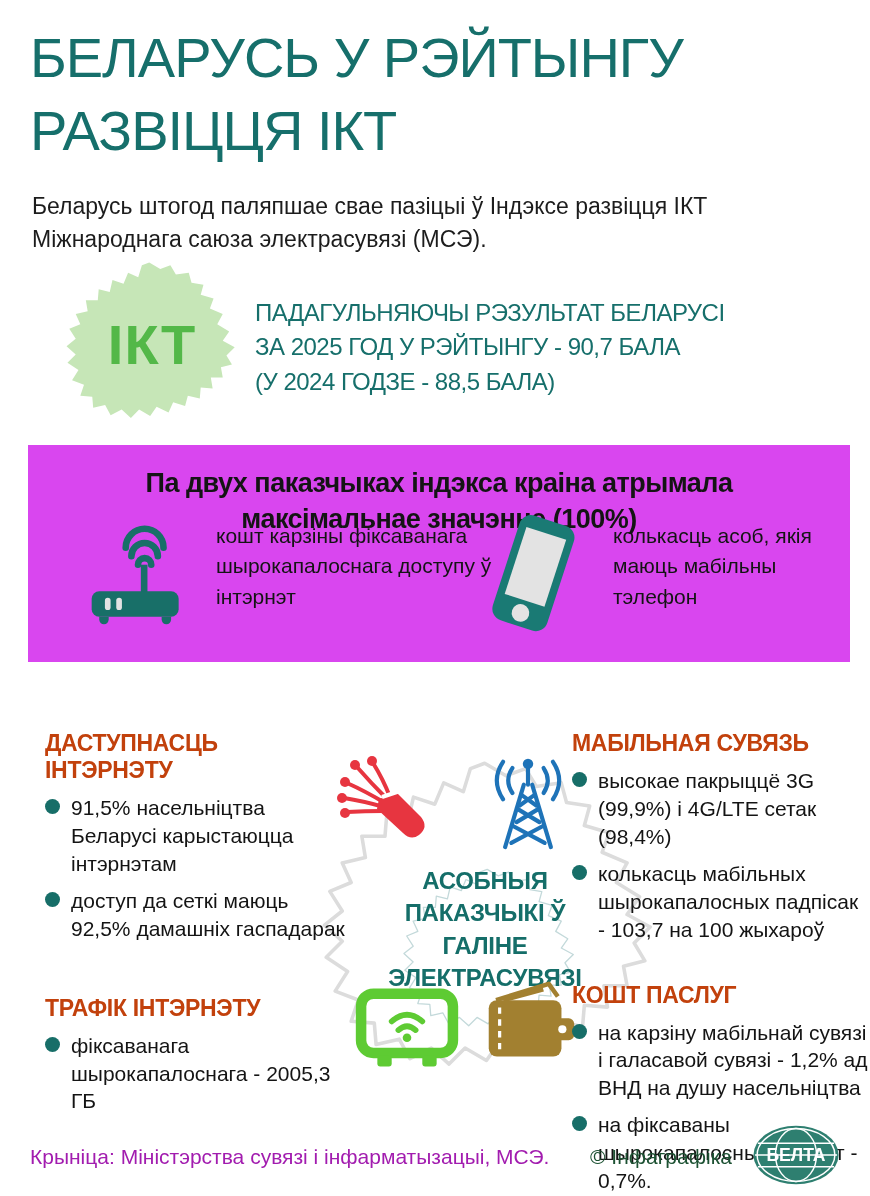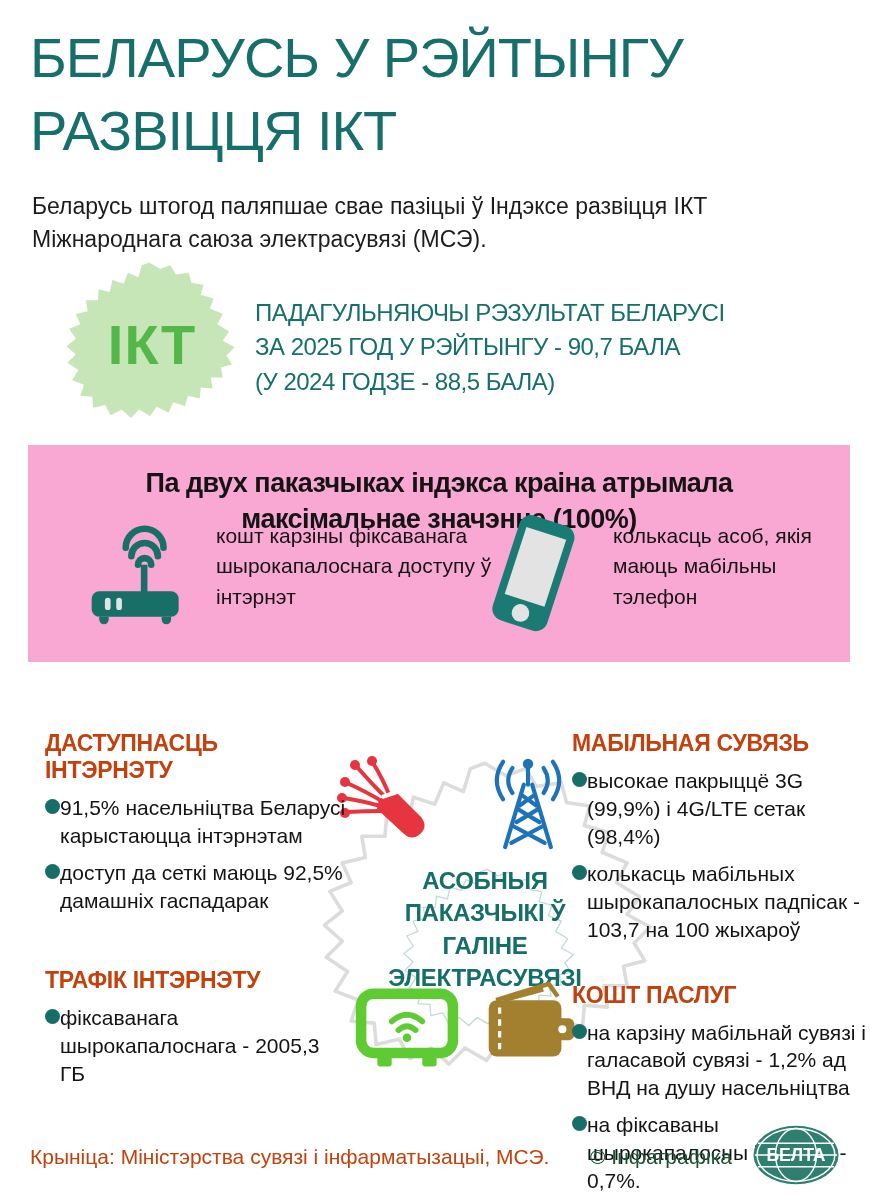--- a/index.html
+++ b/index.html
@@ -21,55 +21,55 @@
   .map-wrap svg{display:block;}
   .ikt-label{
     left:60px;top:312px;width:184px;text-align:center;
     font-size:56px;font-weight:bold;color:#53b848;letter-spacing:1px;
   }
   .result-text{
     left:255px;top:296px;width:580px;
     font-size:24px;line-height:1.43;font-weight:normal;color:#166f6b;letter-spacing:-0.5px;
   }
   
-  .gray-box{left:28px;top:445px;width:822px;height:217px;background:#f9a8d4;}
+  .gray-box{left:28px;top:445px;width:822px;height:217px;background:#d946ef;}
   .gb-heading{
     position:absolute;left:0;top:20px;width:100%;text-align:center;
     font-size:27px;line-height:1.35;font-weight:bold;color:#141414;letter-spacing:-0.5px;
   }
   .gb-caption{font-size:21px;line-height:1.45;color:#141414;}
   .gb-cap1{position:absolute;left:188px;top:76px;width:330px;}
   .gb-cap2{position:absolute;left:585px;top:76px;width:235px;}
   .gb-router{position:absolute;left:58px;top:80px;}
   .gb-phone{position:absolute;left:448px;top:66px;}
   
   .indicators{left:0;top:705px;width:870px;height:440px;}
   .col-left{position:absolute;left:45px;top:25px;width:302px;}
   .col-right{position:absolute;left:572px;top:25px;width:298px;}
   .section{margin-bottom:38px;}
   .sec-title{font-size:23px;font-weight:bold;color:#c2410c;letter-spacing:-0.3px;margin-bottom:10px;}
-  .bullet{display:flex;margin:9px 0;}
+  .bullet{display:flex;gap:11px;margin:9px 0;}
   .dot{width:15px;height:15px;border-radius:50%;background:#176e68;flex:none;margin-top:5px;}
   .b-text{font-size:21px;line-height:1.33;color:#141414;}
   .center-art{position:absolute;left:330px;top:0;width:310px;height:440px;}
   .center-map{position:absolute;left:-18px;top:-12px;}
   .fiber{position:absolute;left:5px;top:48px;}
   .tower{position:absolute;left:146px;top:46px;}
   .center-label{
     position:absolute;left:35px;top:160px;width:240px;text-align:center;
     font-size:24px;line-height:1.35;font-weight:bold;color:#156e69;letter-spacing:-0.3px;
   }
   .wifibox{position:absolute;left:24px;top:282px;}
   .wallet{position:absolute;left:146px;top:270px;}
   
   .footer{
     left:30px;top:1126px;width:810px;height:62px;
     display:flex;align-items:center;justify-content:space-between;
   }
-  .source{font-size:21px;color:#c2410c;}
+  .source{font-size:21px;color:#a21caf;}
   .credit{display:flex;align-items:center;gap:20px;}
   .credit-label{font-size:21px;color:#1d5233;}
 </style>
 </head>
 <body>
 
 <div class="abs title">
   <div>БЕЛАРУСЬ У РЭЙТЫНГУ</div>
   <div>РАЗВІЦЦЯ ІКТ</div>
 </div>

